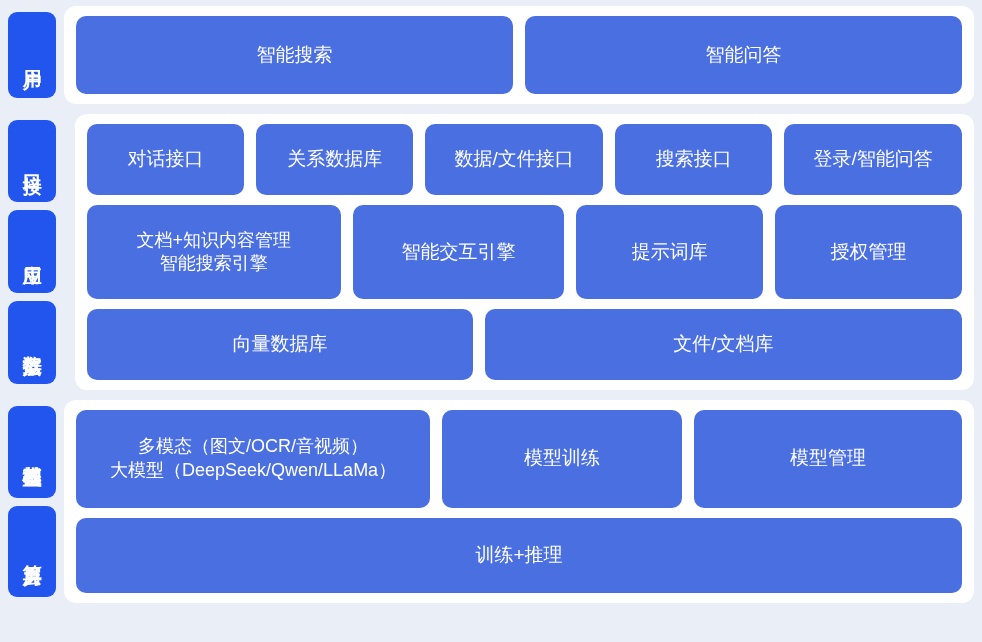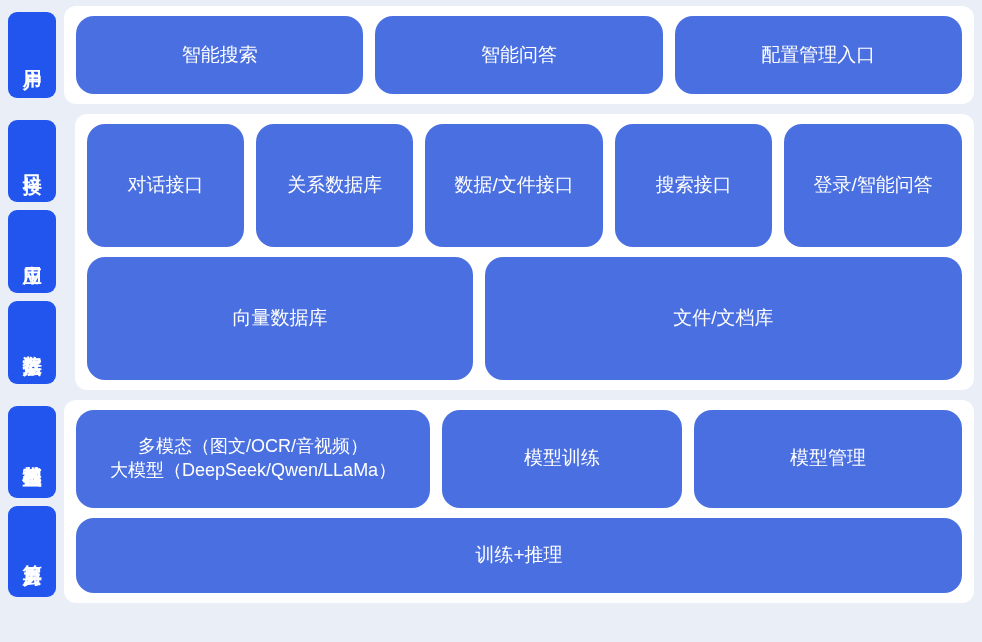--- a/index.html
+++ b/index.html
@@ -67,21 +67,21 @@
   .row{
     display:flex;
     gap:12px;
     flex:1 1 auto;
     align-items:stretch;
   }
 
   
   .box{
     background:#4a6fe0;
-    border-radius:18px;
+    border-radius:10px;
     color:#ffffff;
     display:flex;align-items:center;justify-content:center;
     text-align:center;
     font-size:19px;
     line-height:1.3;
     padding:4px 10px;
     box-sizing:border-box;
     white-space:pre-line;
   }
   .box.two-line{font-size:18px;}
@@ -100,41 +100,47 @@
 <div class="diagram">
 
   <div class="group g-user">
     <div class="rail">
       <div class="tab">用户</div>
     </div>
     <div class="panel">
       <div class="row">
         <div class="box f1">智能搜索</div>
         <div class="box f1">智能问答</div>
-        <div class="box f1">配置管理入口</div>
       </div>
     </div>
   </div>
 
   <div class="group g-mid">
     <div class="rail">
       <div class="tab">接口</div>
       <div class="tab">应用</div>
       <div class="tab">数据层</div>
     </div>
     <div class="panel">
 
       <div class="row">
         <div class="box f1">对话接口</div>
         <div class="box f1">关系数据库</div>
         <div class="box f115">数据/文件接口</div>
         <div class="box f1">搜索接口</div>
         <div class="box f115">登录/智能问答</div>
       </div>
 
+      <div class="row">
+        <div class="box two-line f14">文档+知识内容管理
+智能搜索引擎</div>
+        <div class="box f115">智能交互引擎</div>
+        <div class="box f1">提示词库</div>
+        <div class="box f1">授权管理</div>
+      </div>
 
       <div class="row">
         <div class="box f1">向量数据库</div>
         <div class="box f125">文件/文档库</div>
       </div>
 
     </div>
   </div>
 
   <div class="group g-base">

